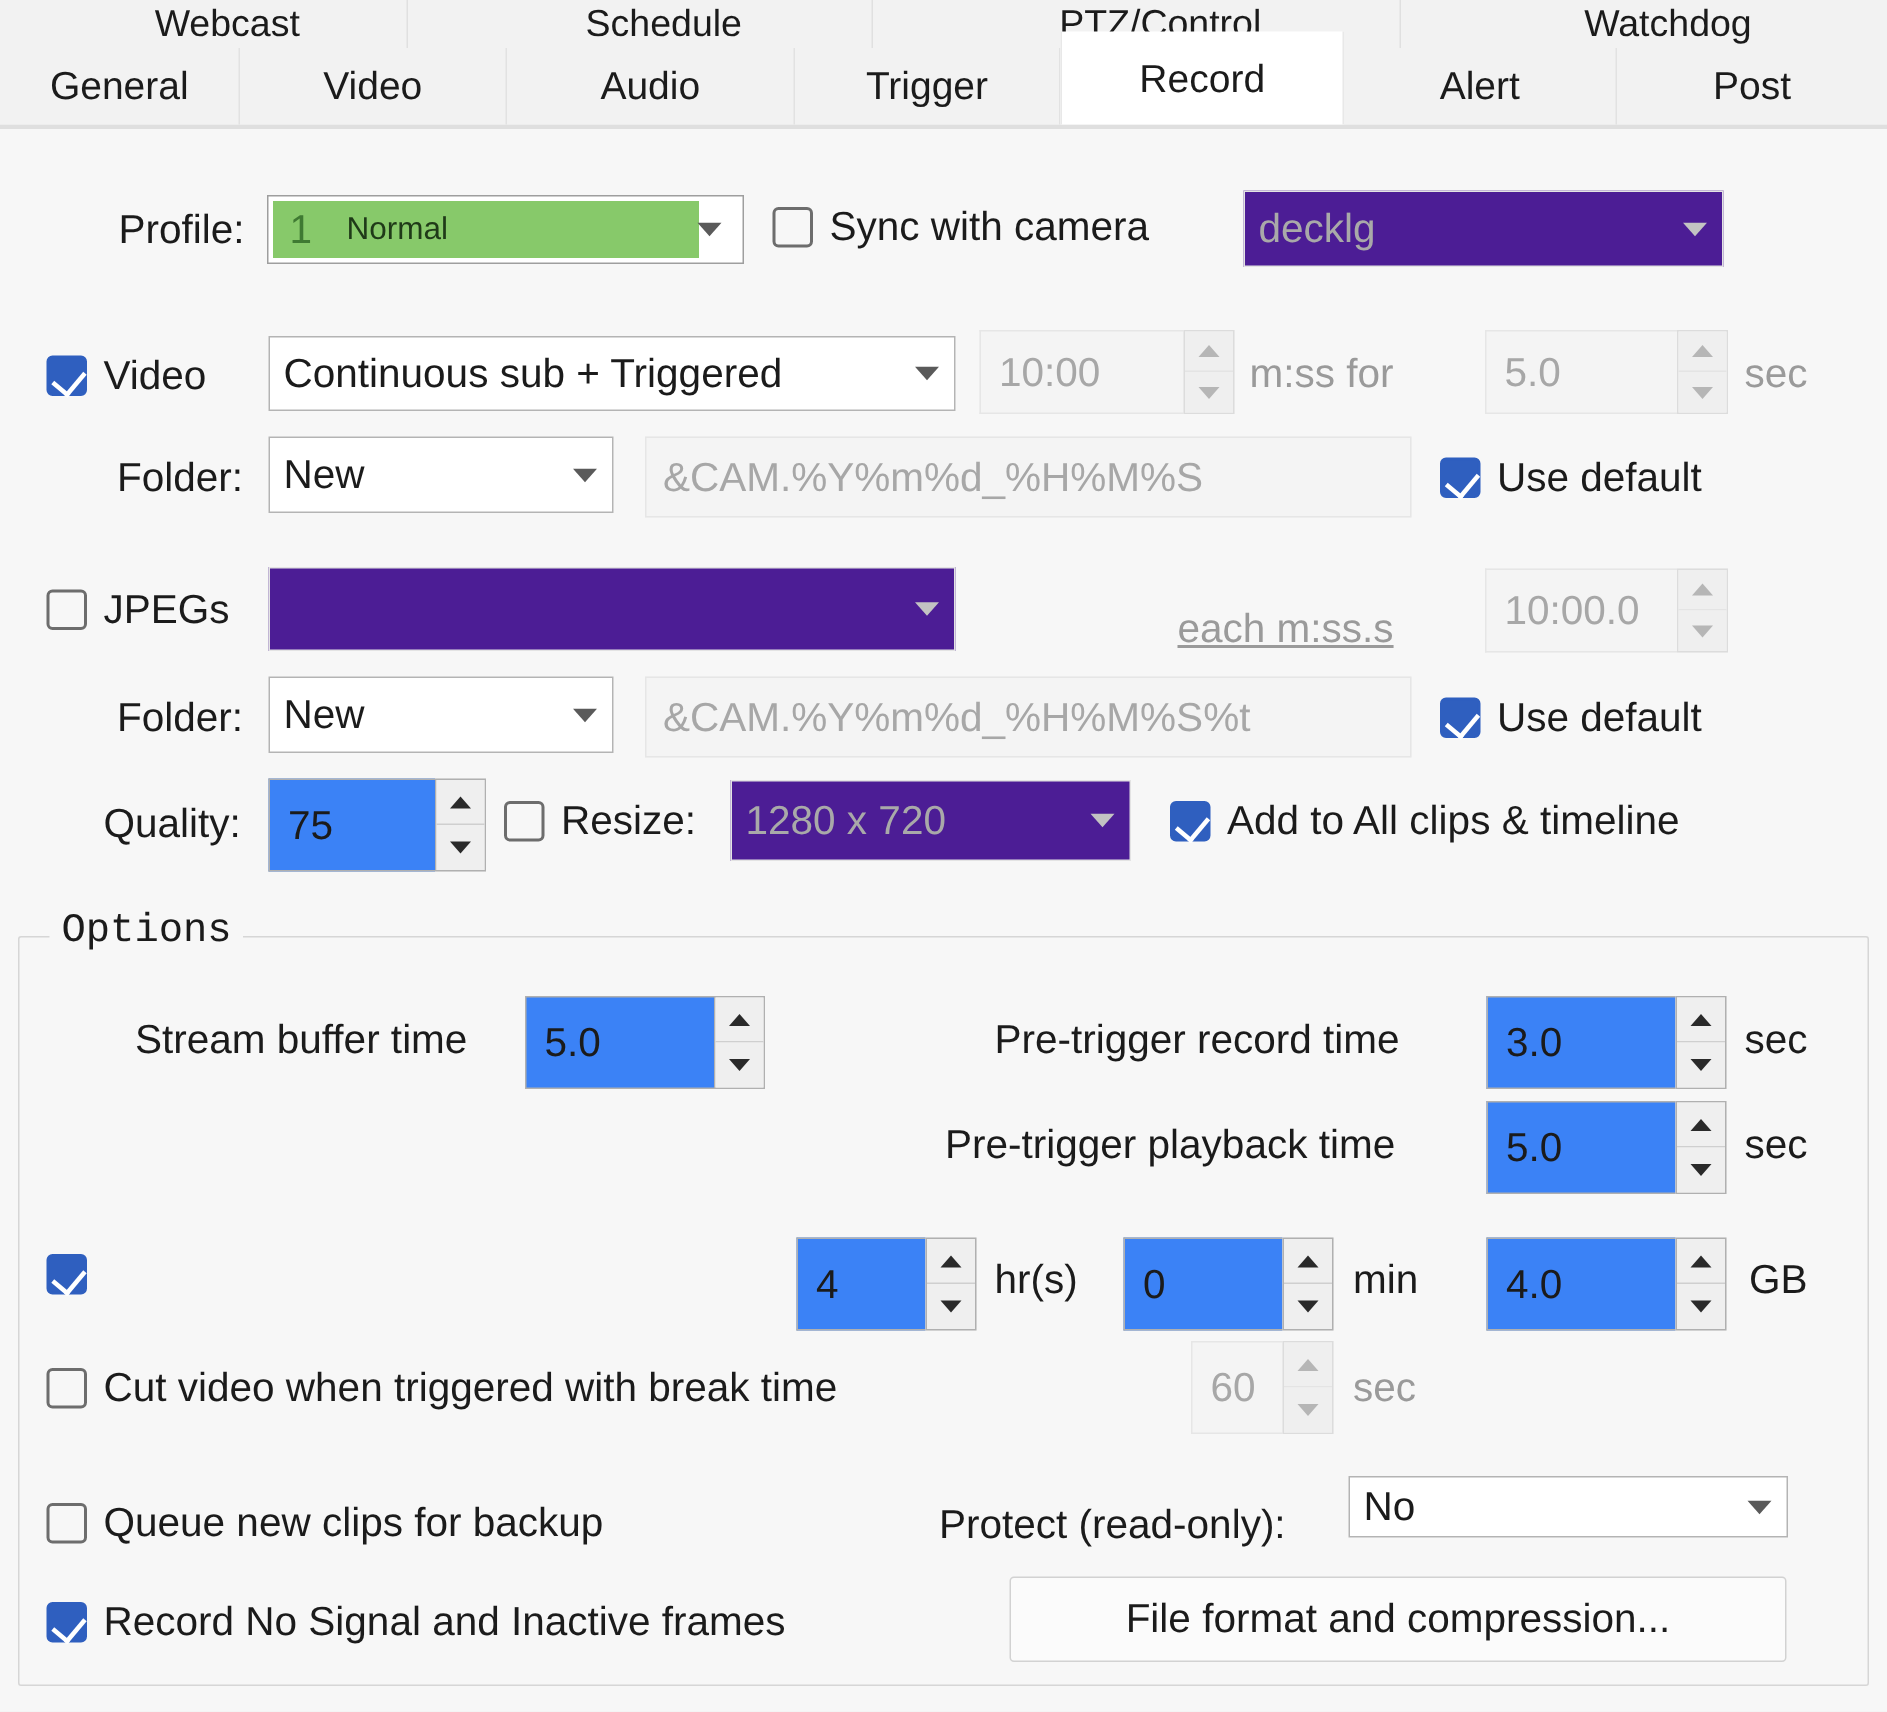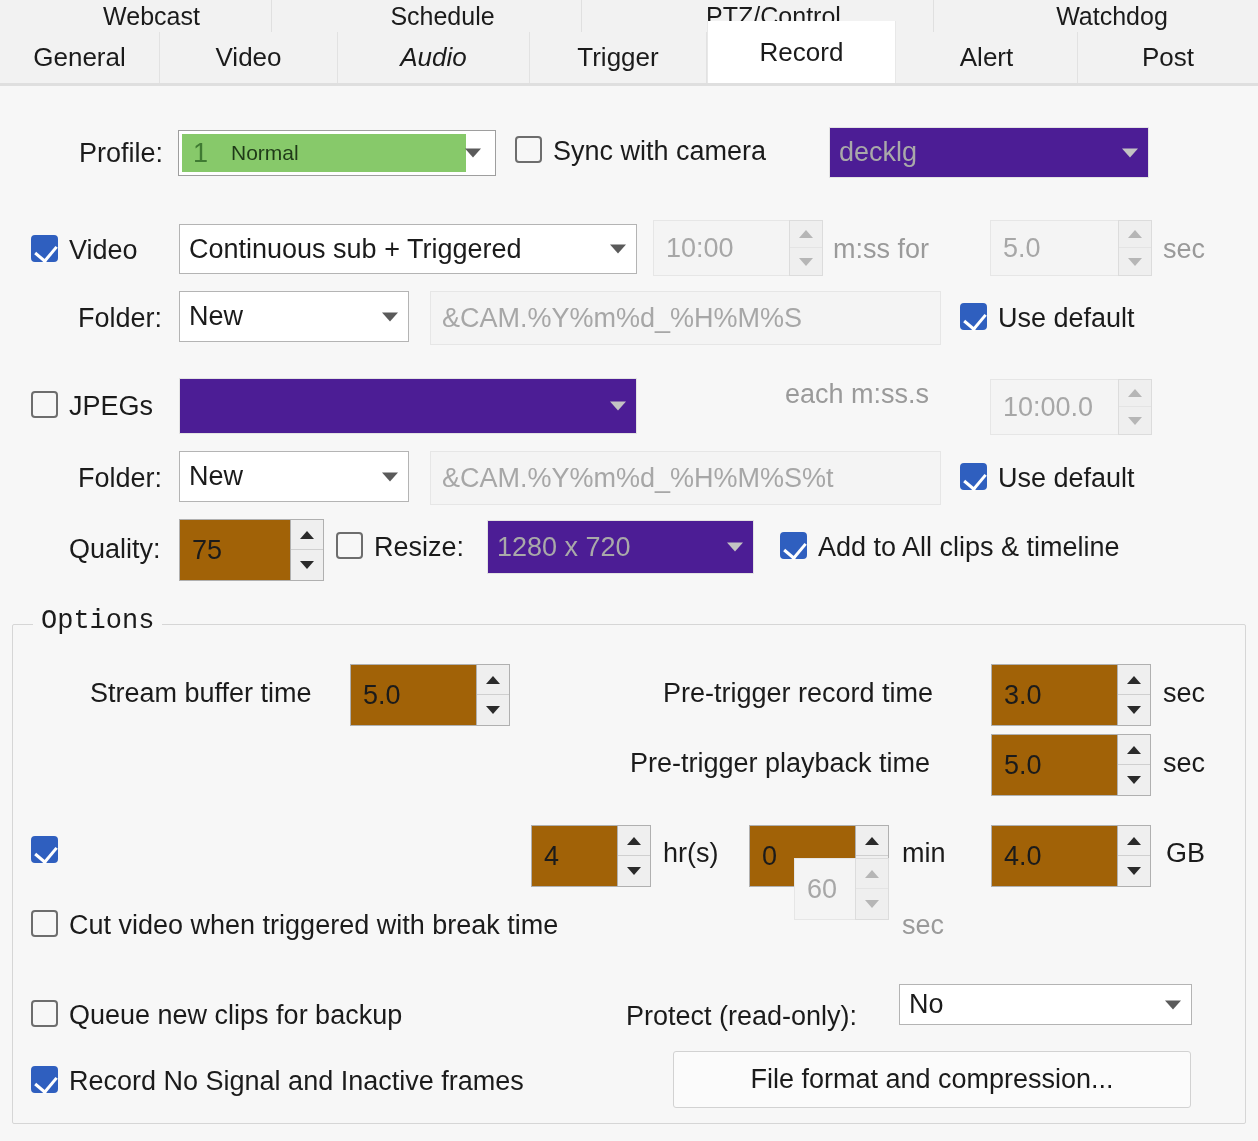--- a/index.html
+++ b/index.html
@@ -124,21 +124,21 @@
     font-size: 27px;
     color: #a7a7a7;
     white-space: nowrap;
     overflow: hidden;
   }
 
   
   .spin { position: absolute; display: flex; }
   .spin .field {
     flex: 1 1 auto;
-    background: #a16207;
+    background: #3b82f6;
     border: 1px solid #b0b0b0;
     border-right: none;
     display: flex; align-items: center;
     padding-left: 12px;
     font-size: 27px;
     color: #1b1b1b;
   }
   .spin .btns {
     width: 34px;
     display: flex; flex-direction: column;
@@ -163,21 +163,21 @@
   }
   .spin.disabled .field {
     background: #f4f4f4; border-color: #e6e6e6; color: #a7a7a7;
   }
   .spin.disabled .btns { border-color: #dcdcdc; background: #f3f3f3; }
   .spin.disabled .btns .up { border-bottom-color: #e4e4e4; }
   .spin.disabled .btns .up i { border-bottom-color: #b6b6b6; }
   .spin.disabled .btns .dn i { border-top-color: #b6b6b6; }
 
   
-  .cb { position: absolute; display: flex; }
+  .cb { position: absolute; display: flex; align-items: center; }
   .cb .box {
     width: 27px; height: 27px;
     border: 2px solid #6d6d6d;
     border-radius: 4px;
     background: #f7f7f7;
     flex: 0 0 auto;
   }
   .cb.on .box {
     background: #2f5fbf;
     border-color: #2f5fbf;
@@ -244,21 +244,21 @@
   </div>
 
   <div class="tabstrip-main">
     <div class="underline"></div>
     <div class="tab" style="left:0px;width:160px;">
         <span>General</span>
       </div>
     <div class="tab" style="left:160px;width:178px;">
         <span>Video</span>
       </div>
-    <div class="tab" style="left:338px;width:192px;font-style:italic;">
+    <div class="tab" style="left:338px;width:192px;">
         <span>Audio</span>
       </div>
     <div class="tab" style="left:530px;width:177px;">
         <span>Trigger</span>
       </div>
     <div class="tab active" style="left:707px;width:189px;">
         <span>Record</span>
       </div>
     <div class="tab" style="left:896px;width:182px;">
         <span>Alert</span>
@@ -345,21 +345,21 @@
     <div class="cb" style="left:31px;top:305px;">
       <span class="box"></span>
       <span class="cbtext">JPEGs</span>
     </div>
 
     <div class="combo disabled" style="left:179px;top:292px;width:458px;height:56px;">
       <span></span>
       <span class="arrow"></span>
     </div>
 
-    <div class="statictext lbl dim" style="left:785px;top:293px;">each m:ss.s</div>
+    <div class="statictext lbl dim" style="left:785px;top:318px;text-decoration:underline;">each m:ss.s</div>
 
     <div class="spin disabled" style="left:990px;top:293px;width:162px;height:56px;">
       <div class="field">10:00.0</div>
       <div class="btns">
         <div class="up">
             <i></i>
           </div>
         <div class="dn">
             <i></i>
           </div>
@@ -497,21 +497,21 @@
           </div>
       </div>
     </div>
     <div class="statictext lbl" style="left:1166px;top:752px;">GB</div>
 
     <div class="cb" style="left:31px;top:824px;">
       <span class="box"></span>
       <span class="cbtext">Cut video when triggered with break time</span>
     </div>
 
-    <div class="spin disabled" style="left:749px;top:772px;width:140px;height:62px;padding-left:45px;">
+    <div class="spin disabled" style="left:749px;top:808px;width:140px;height:62px;padding-left:45px;">
       <div class="field">60</div>
       <div class="btns">
         <div class="up">
             <i></i>
           </div>
         <div class="dn">
             <i></i>
           </div>
       </div>
     </div>

